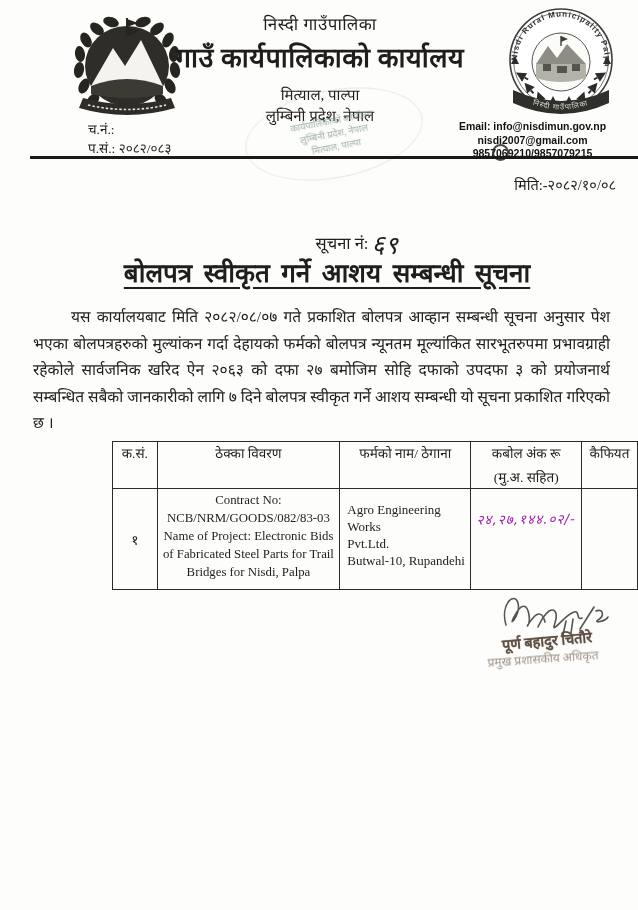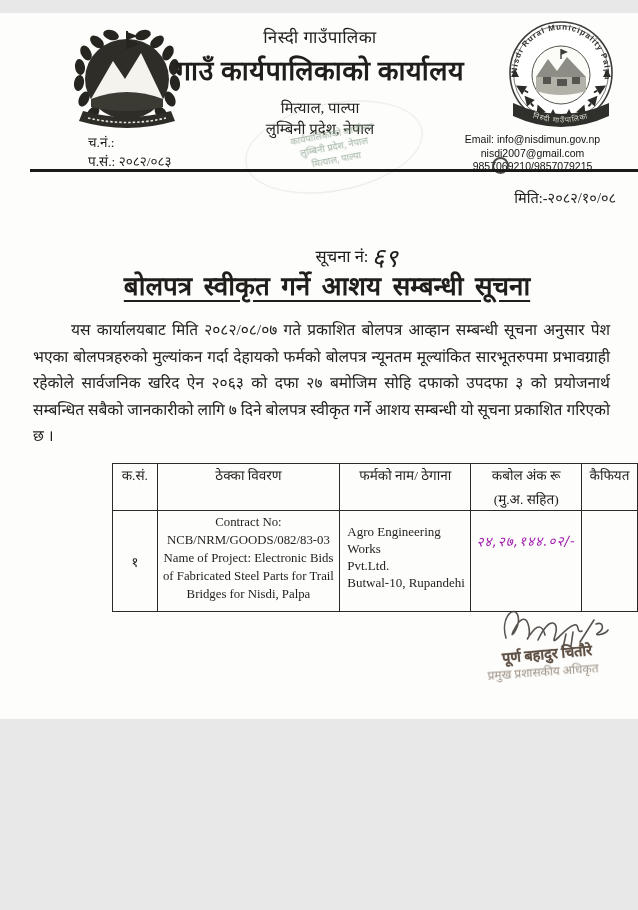--- a/index.html
+++ b/index.html
@@ -1,30 +1,30 @@
 <!DOCTYPE html>
 <html><head>
 <meta charset="utf-8">
 <style>
   html,body{margin:0;padding:0;background:#e8e8e8;}
-  .page{position:relative;width:638px;height:706px;background:#fdfdfb;margin:13px auto;
+  .page{position:relative;width:638px;height:910px;background:#fdfdfb;margin:0 auto;
         font-family:"Liberation Serif", serif;color:#201e1b;overflow:hidden;}
   .abs{position:absolute;}
   .prelines{white-space:pre-line;}
 
   
   .head-center{left:140px;top:12px;width:360px;text-align:center;}
   .muni-name{font-size:17px;letter-spacing:.5px;}
   .office-name{font-size:27px;font-weight:bold;margin-top:3px;letter-spacing:.5px;}
   .addr1{font-size:15px;margin-top:9px;}
   .addr2{font-size:15px;margin-top:1px;}
 
   .refs{left:88px;top:120px;font-size:13.5px;line-height:19px;}
   .contact{left:430px;top:120px;width:205px;text-align:center;
-           font-family:"Liberation Sans",sans-serif;font-size:10.5px;line-height:13.5px;color:#14120f;}
+           font-family:"Liberation Sans",sans-serif;font-size:10.5px;line-height:13.5px;color:#14120f;font-weight:bold;}
   .phone-ring{left:492px;top:144px;width:13px;height:13px;border:2px solid #2c2a26;border-radius:50%;opacity:.85;}
 
   .rule{left:30px;top:156px;width:608px;height:3px;background:#1b1a17;}
   .date-line{left:420px;top:174px;width:196px;text-align:right;font-size:14.5px;}
 
   
   .mid-stamp{left:244px;top:90px;width:178px;height:86px;transform:rotate(-11deg);
              color:#8ba08f;opacity:.8;text-align:center;font-size:9.5px;line-height:13px;
              border:1.5px solid rgba(139,160,143,.28);border-radius:50%;
              display:flex;flex-direction:column;justify-content:center;filter:blur(.2px);}
@@ -33,21 +33,21 @@
   .notice-no{left:0;top:226px;width:638px;text-align:center;font-size:16.5px;transform:translateX(38px);}
   .notice-no .hand{font-size:25px;font-family:"DejaVu Sans",sans-serif;font-style:italic;
                    display:inline-block;transform:rotate(4deg);vertical-align:-4px;margin-left:4px;}
   .notice-title{left:0;top:254px;width:638px;text-align:center;transform:translateX(8px);}
   .notice-title span{font-size:26px;font-weight:bold;word-spacing:5px;
                      text-decoration:underline;text-underline-offset:5px;}
   .notice-body{left:33px;top:304px;width:577px;font-size:15.5px;line-height:26.5px;
                text-align:justify;text-indent:38px;}
 
   
-  .tender-table{left:84px;top:450px;padding-left:28px;}
+  .tender-table{left:84px;top:441px;padding-left:28px;}
   table{border-collapse:collapse;table-layout:fixed;}
   td,th{border:1.6px solid #2b2a26;padding:2px 4px;vertical-align:top;font-weight:normal;}
   th{font-size:13.5px;}
   .c-sn{width:37px;} .c-contract{width:177px;} .c-firm{width:130px;} .c-amount{width:102px;} .c-remarks{width:48px;text-align:center;}
   .hrow th{height:42px;}
   .hdr-amount-sub{display:block;margin-top:6px;}
   .drow td{height:78px;}
   .cell-sn{text-align:center;vertical-align:middle;font-size:14px;}
   .cell-contract{text-align:center;font-family:"Liberation Serif",serif;font-size:12.8px;line-height:18px;}
   .cell-firm{font-family:"Liberation Serif",serif;font-size:13px;line-height:17px;padding-left:7px;padding-top:12px;}

